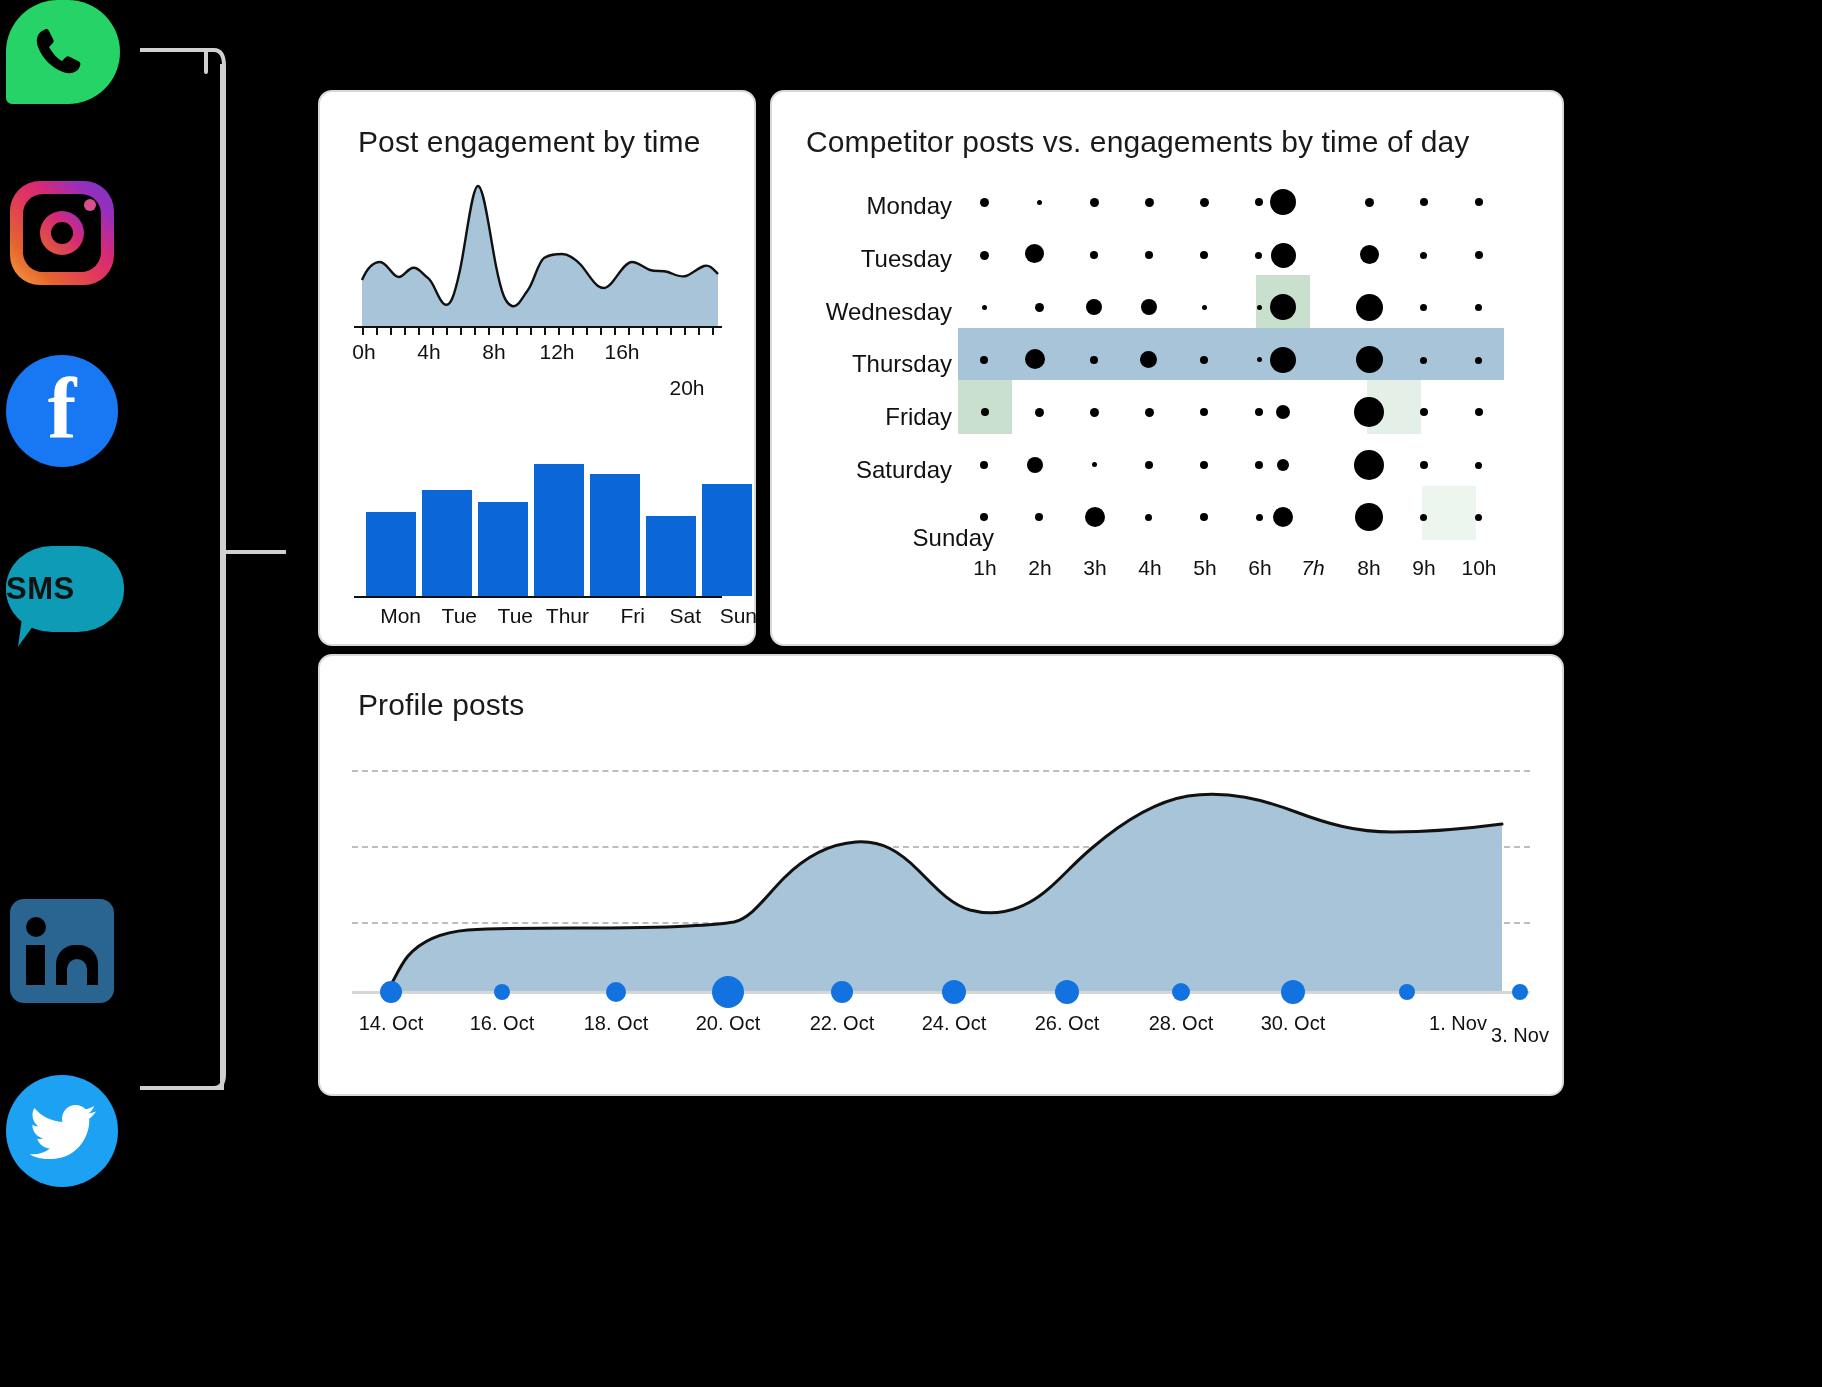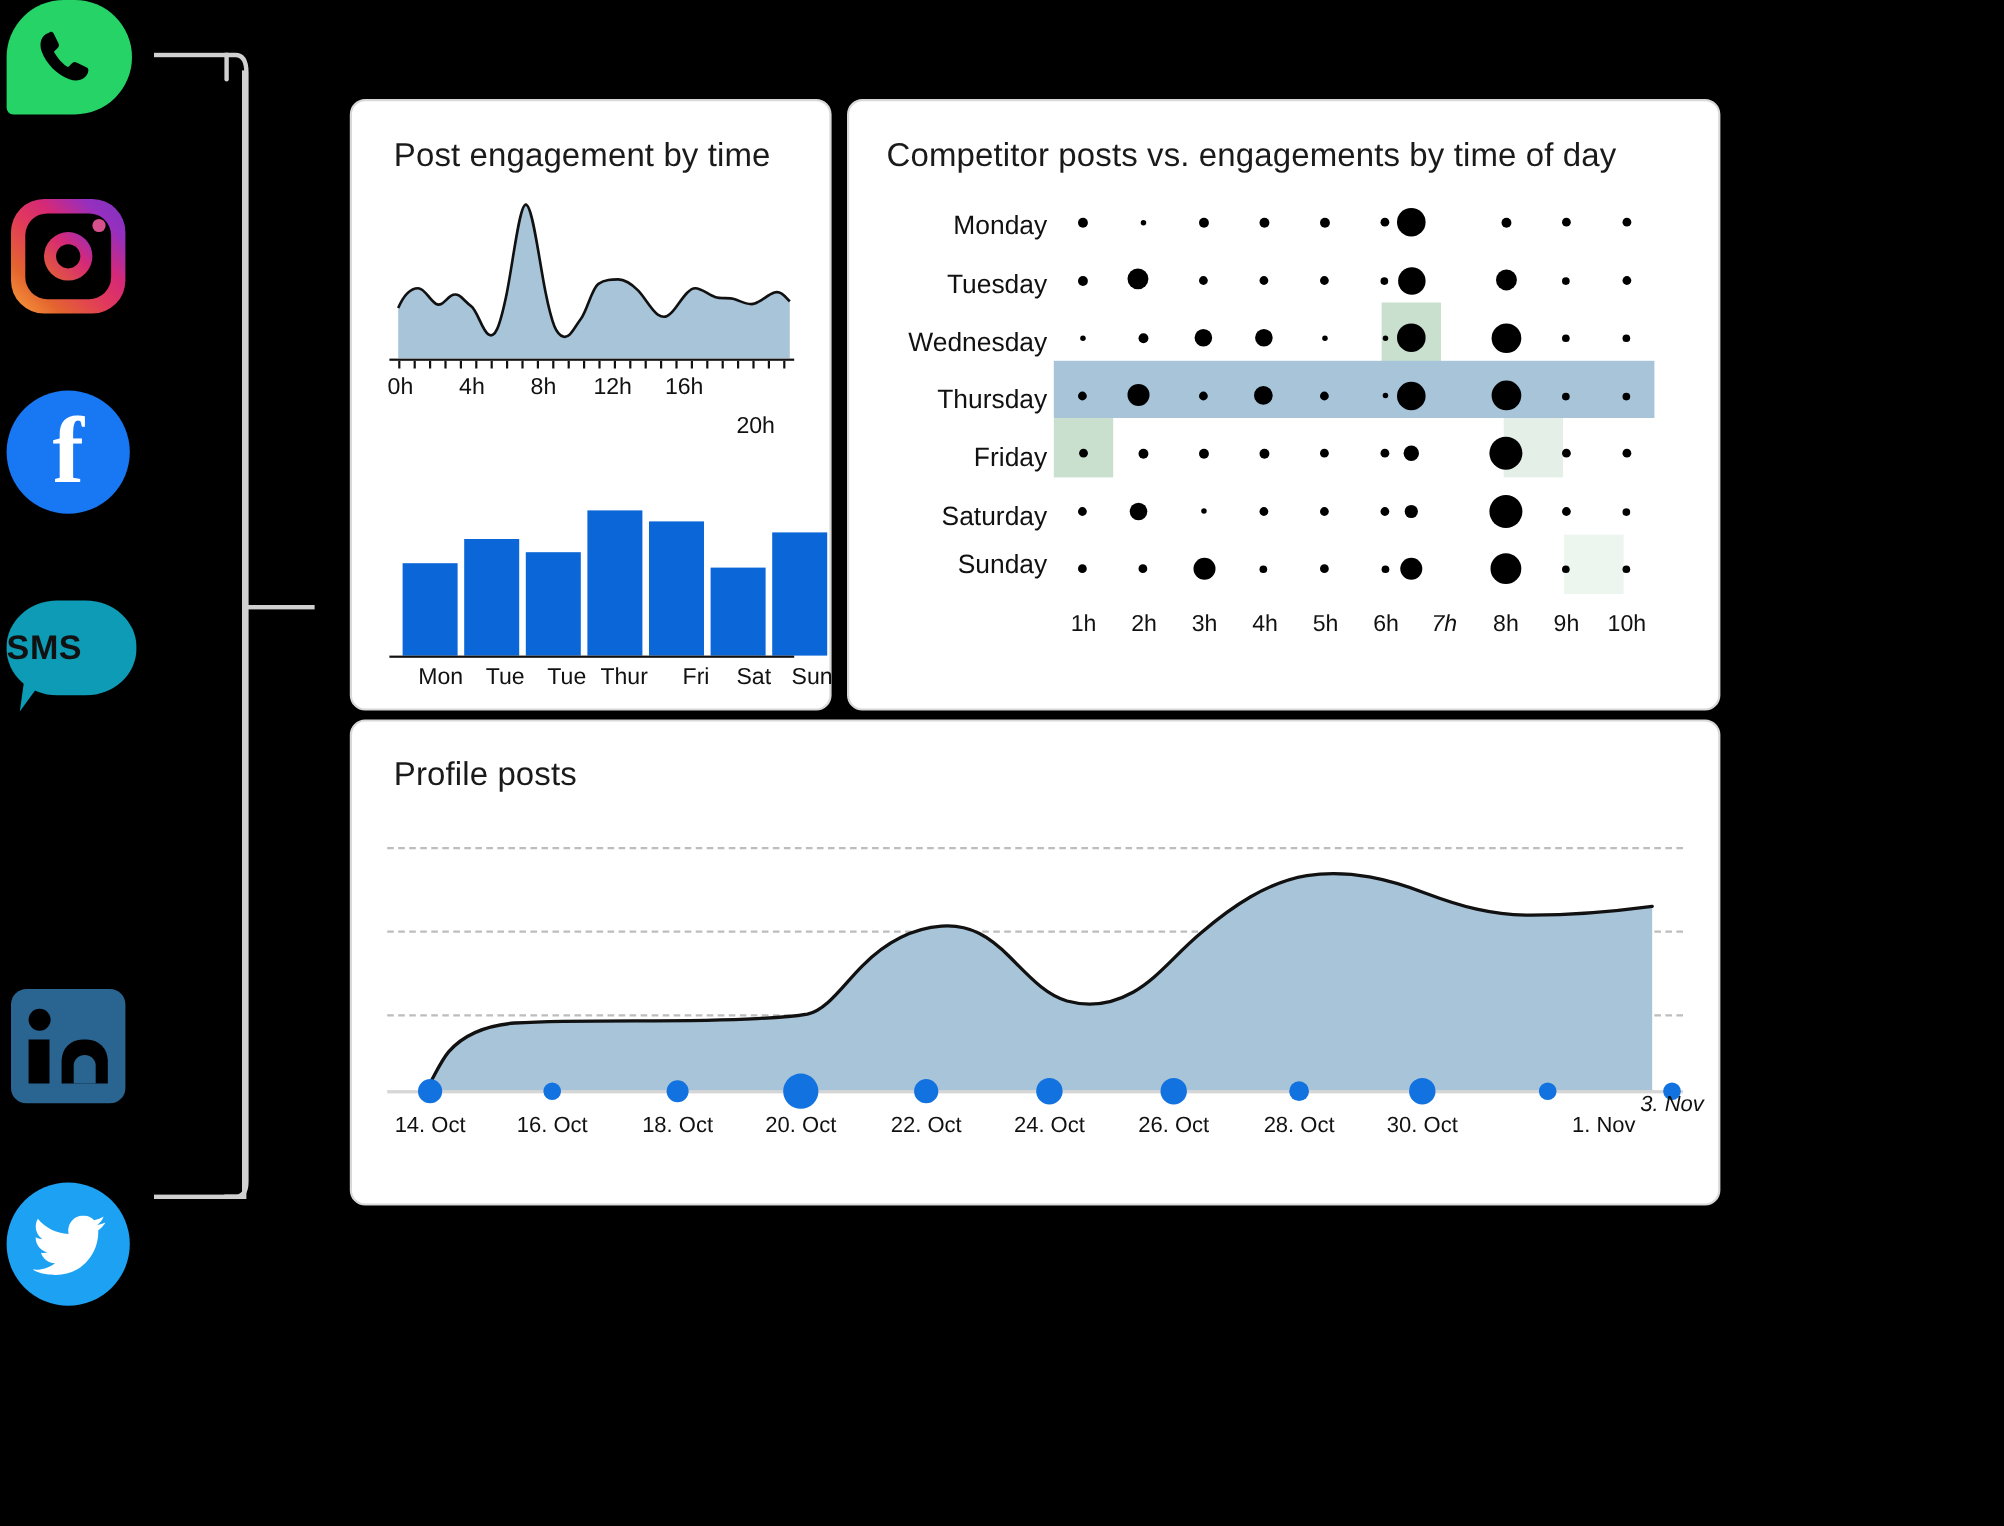--- a/index.html
+++ b/index.html
@@ -239,21 +239,21 @@
     <div class="hl-cell" style="left:186px;top:288px;width:54px;height:54px;"></div>
     <div class="hl-cell pale" style="left:595px;top:288px;width:54px;height:54px;"></div>
     <div class="hl-cell palest" style="left:650px;top:394px;width:54px;height:54px;"></div>
 
     <div class="row-label" style="left:0px;top:100px;">Monday</div>
     <div class="row-label" style="left:0px;top:153px;">Tuesday</div>
     <div class="row-label" style="left:0px;top:206px;">Wednesday</div>
     <div class="row-label" style="left:0px;top:258px;">Thursday</div>
     <div class="row-label" style="left:0px;top:311px;">Friday</div>
     <div class="row-label" style="left:0px;top:364px;">Saturday</div>
-    <div class="row-label" style="left:0px;top:408px;">Sunday</div>
+    <div class="row-label" style="left:0px;top:432px;padding-left:42px;">Sunday</div>
 
     <div class="dot" style="left:208px;top:106px;width:9px;height:9px;"></div>
     <div class="dot" style="left:265px;top:108px;width:5px;height:5px;"></div>
     <div class="dot" style="left:318px;top:106px;width:9px;height:9px;"></div>
     <div class="dot" style="left:373px;top:106px;width:9px;height:9px;"></div>
     <div class="dot" style="left:428px;top:106px;width:9px;height:9px;"></div>
     <div class="dot" style="left:483px;top:106px;width:8px;height:8px;"></div>
     <div class="dot" style="left:498px;top:97px;width:26px;height:26px;"></div>
     <div class="dot" style="left:593px;top:106px;width:9px;height:9px;"></div>
     <div class="dot" style="left:648px;top:106px;width:8px;height:8px;"></div>
@@ -382,14 +382,14 @@
   <div class="dlabel" style="left:21px;top:356px;width:100px;">14. Oct</div>
   <div class="dlabel" style="left:132px;top:356px;width:100px;">16. Oct</div>
   <div class="dlabel" style="left:246px;top:356px;width:100px;">18. Oct</div>
   <div class="dlabel" style="left:358px;top:356px;width:100px;">20. Oct</div>
   <div class="dlabel" style="left:472px;top:356px;width:100px;">22. Oct</div>
   <div class="dlabel" style="left:584px;top:356px;width:100px;">24. Oct</div>
   <div class="dlabel" style="left:697px;top:356px;width:100px;">26. Oct</div>
   <div class="dlabel" style="left:811px;top:356px;width:100px;">28. Oct</div>
   <div class="dlabel" style="left:923px;top:356px;width:100px;">30. Oct</div>
   <div class="dlabel" style="left:1088px;top:356px;width:100px;">1. Nov</div>
-  <div class="dlabel" style="left:1150px;top:337px;width:100px;font-style:italic;">3. Nov</div>
+  <div class="dlabel" style="left:1150px;top:368px;width:100px;">3. Nov</div>
 </div>
 
 </body></html>

